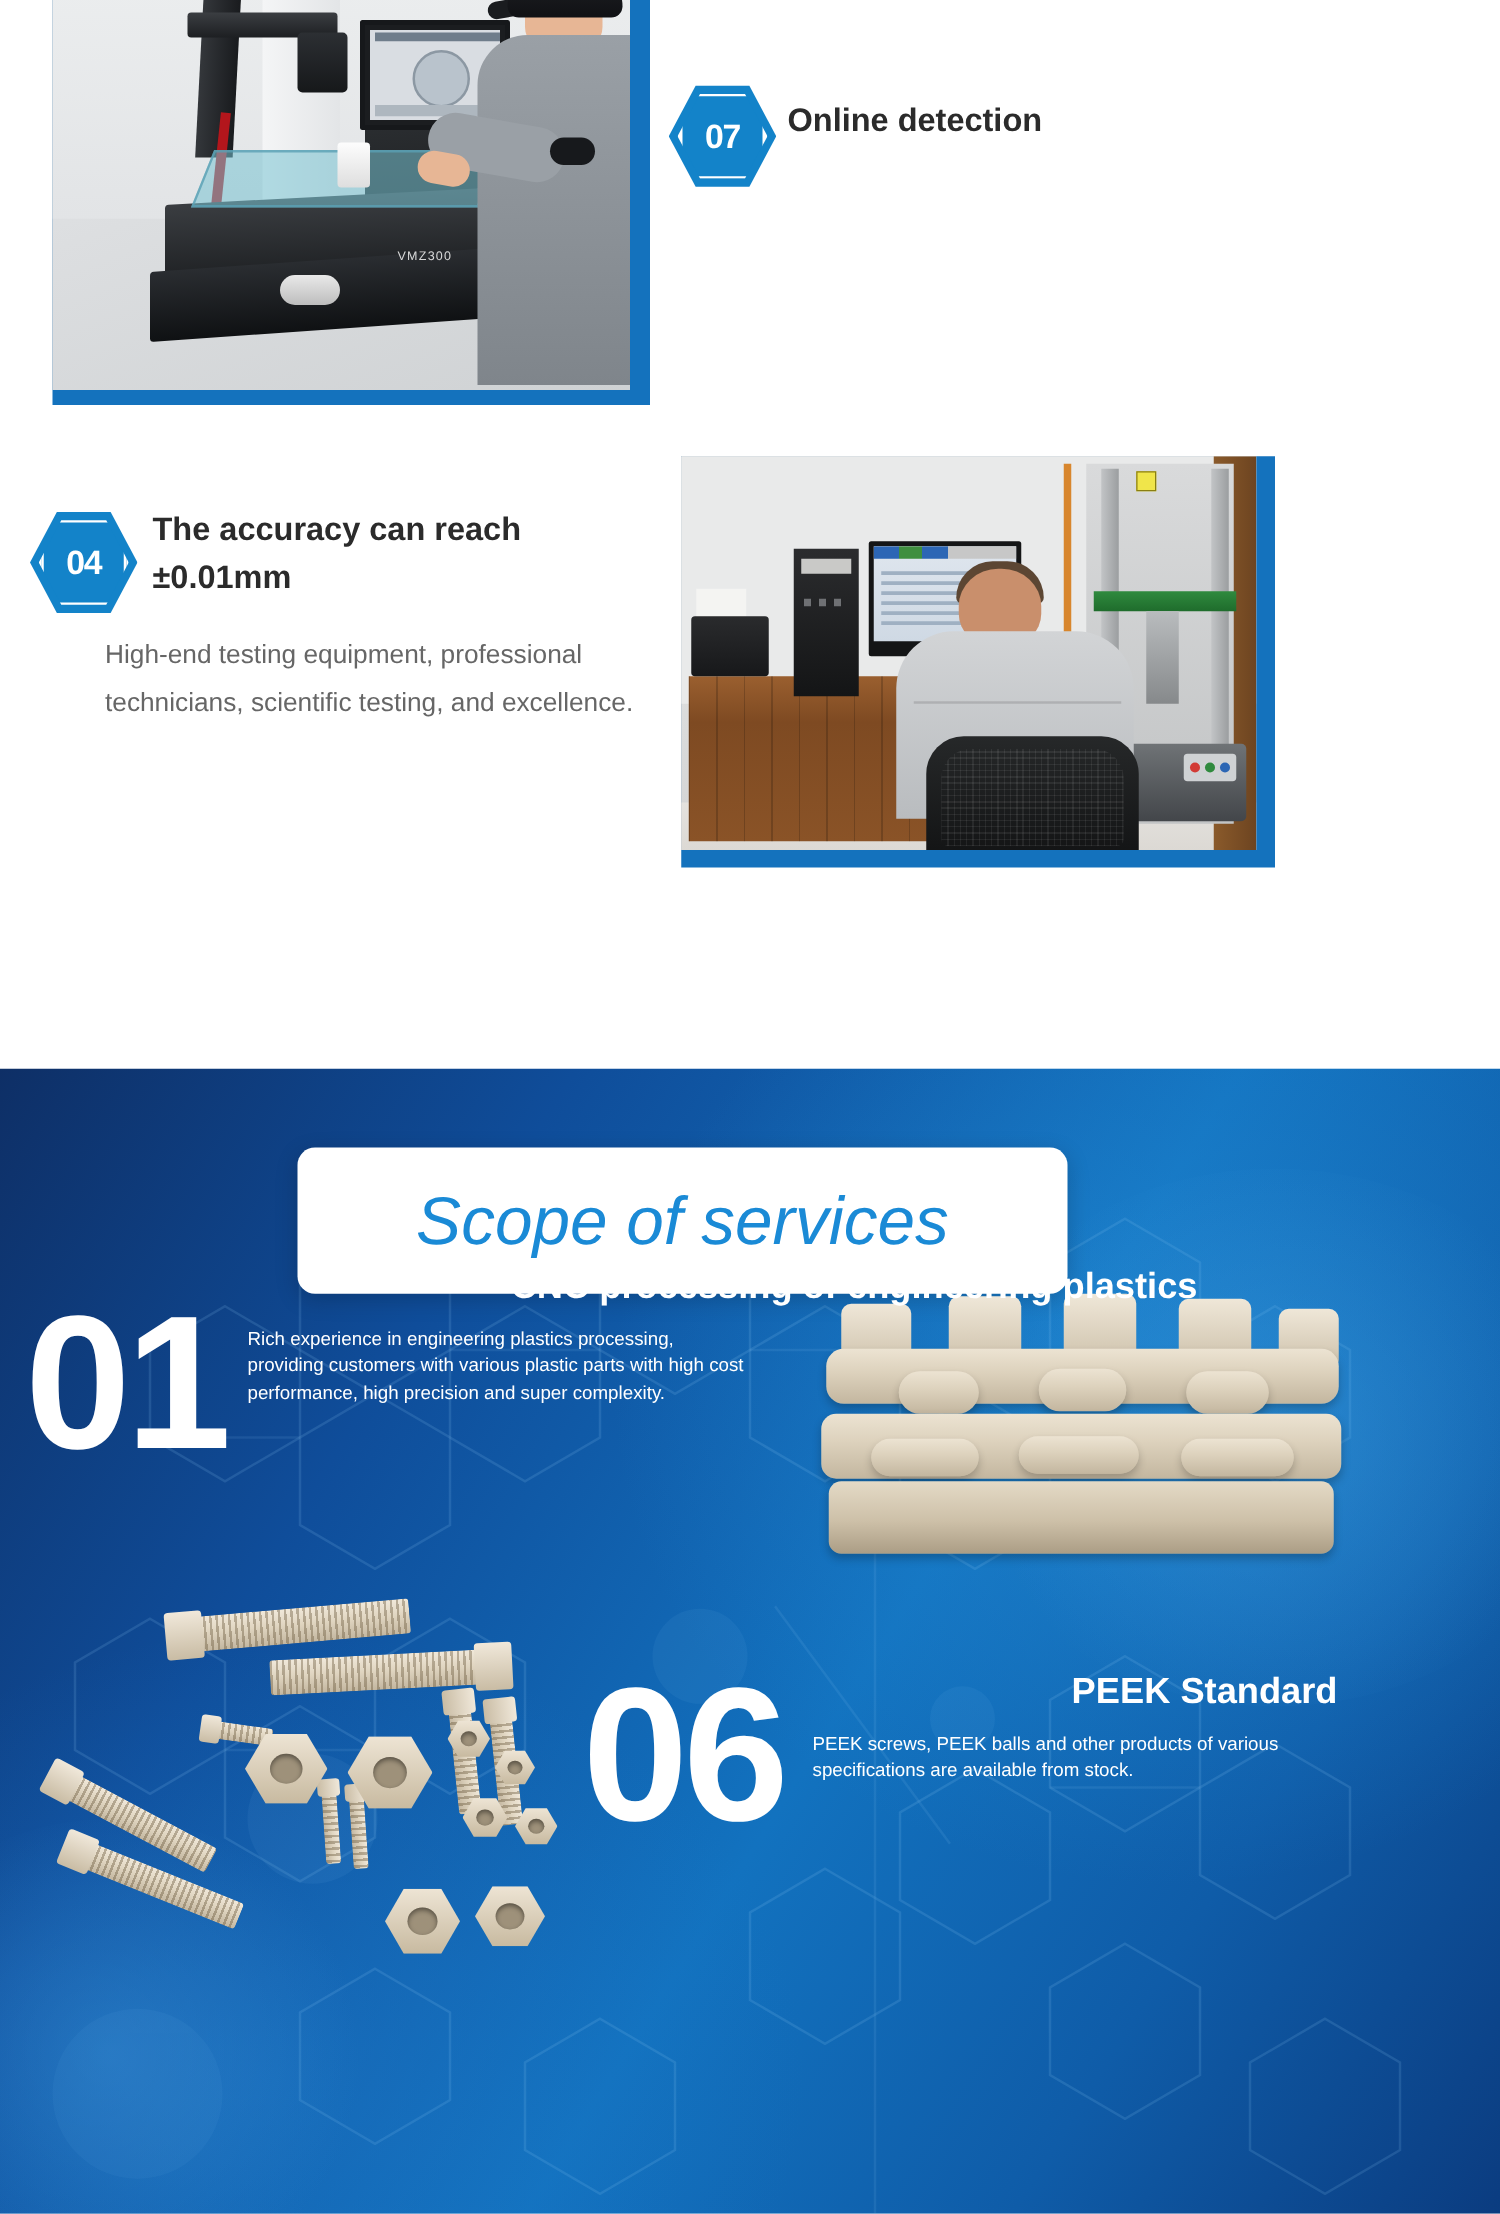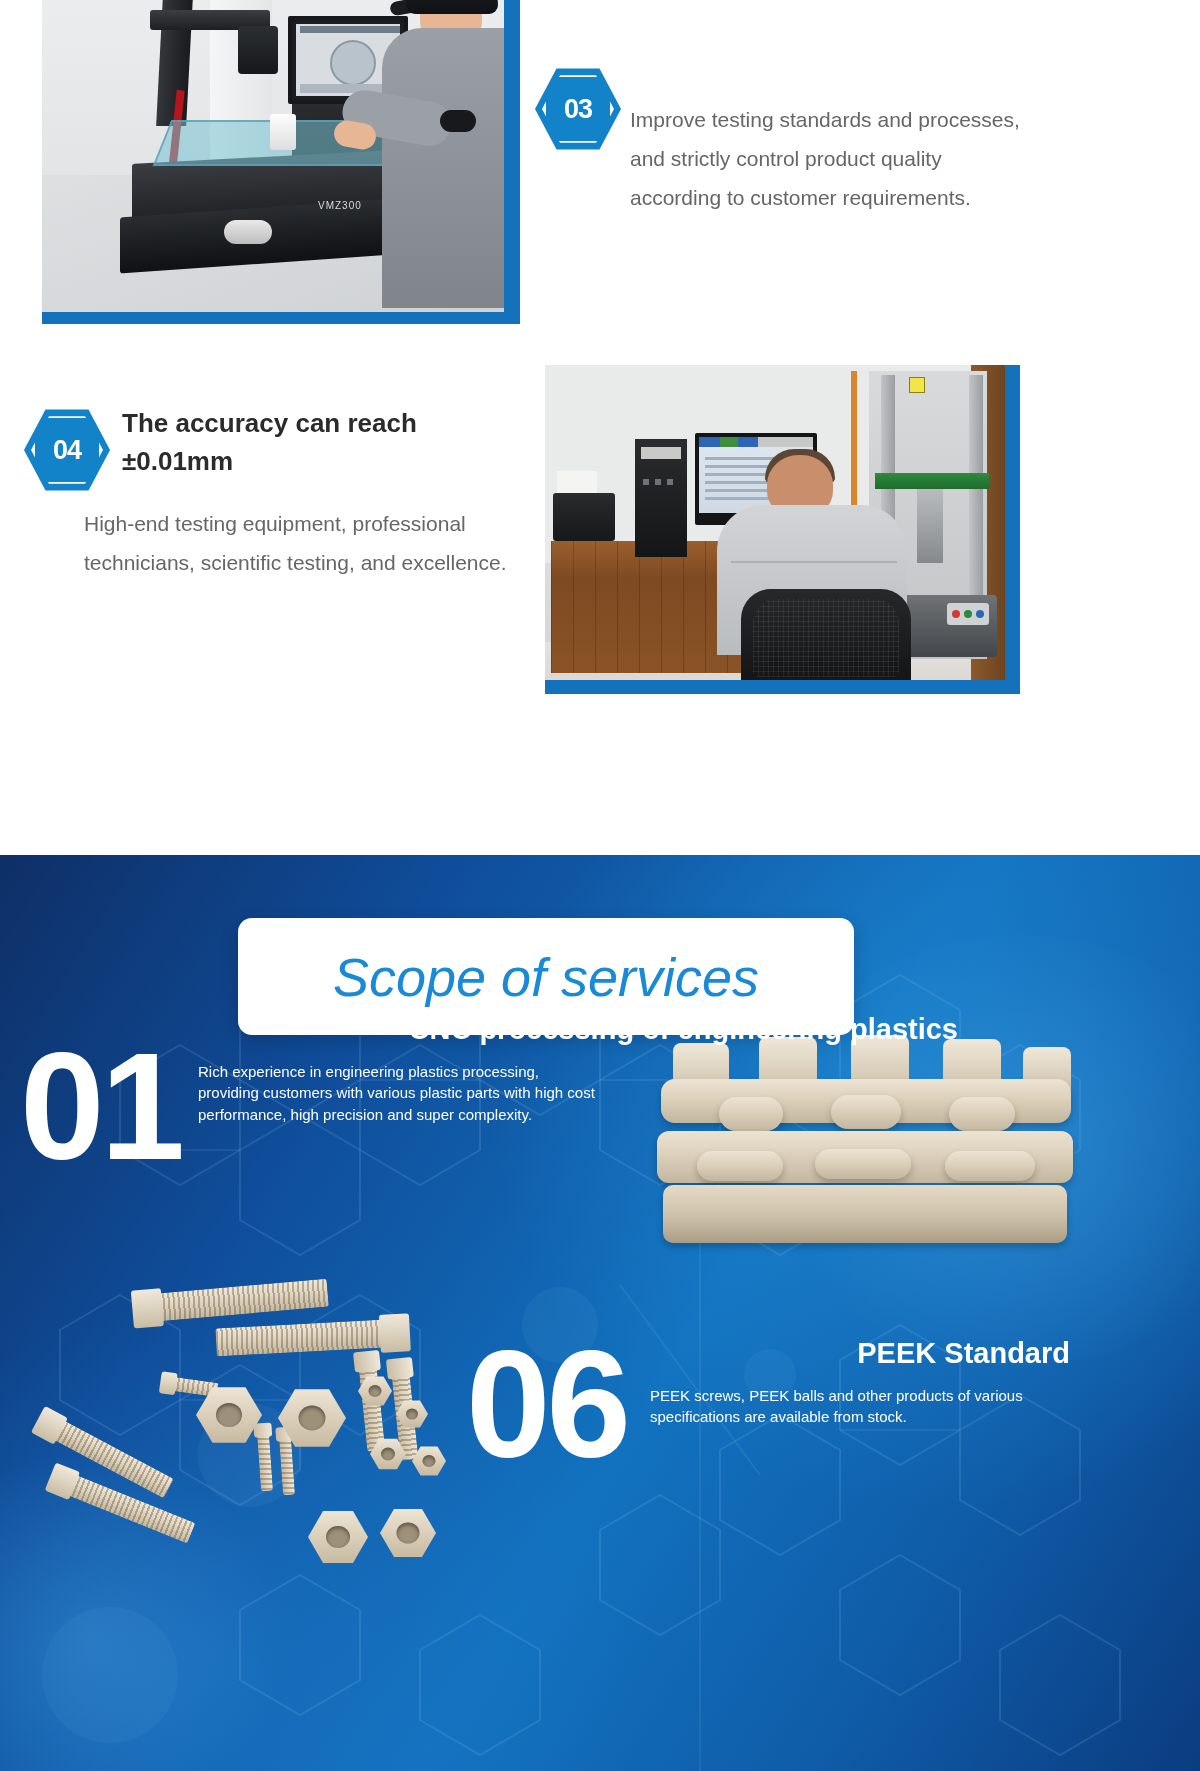--- a/index.html
+++ b/index.html
@@ -296,23 +296,23 @@
           <div class="s1-hand"></div>
           <div class="s1-mouse"></div>
         </div>
       </div>
     </div>
 
     <div class="feature" style="left:630px; top:78px; width:400px;">
       <div class="hex-badge" style="left:-95px; top:-12px;">
         <div class="hex-outer"></div>
         <div class="hex-inner"></div>
-        <div class="hex-num">03</div>
-      </div>
-      <div class="f-body" style="margin-top:22px;">Improve testing standards and processes, and strictly control product quality according to customer requirements.</div>
+        <div class="hex-num">07</div>
+      </div>
+      <div class="f-title">Online detection</div>
     </div>
 
     <div class="photo-frame pf2">
       <div class="frame-bg"></div>
       <div class="photo">
         <div class="scene2">
           <div class="s2-wall"></div>
           <div class="s2-floor"></div>
           <div class="s2-door"></div>
           <div class="s2-orange"></div>

